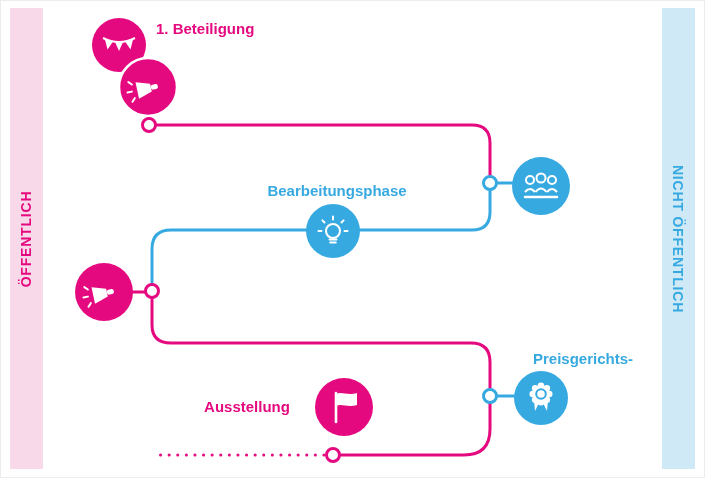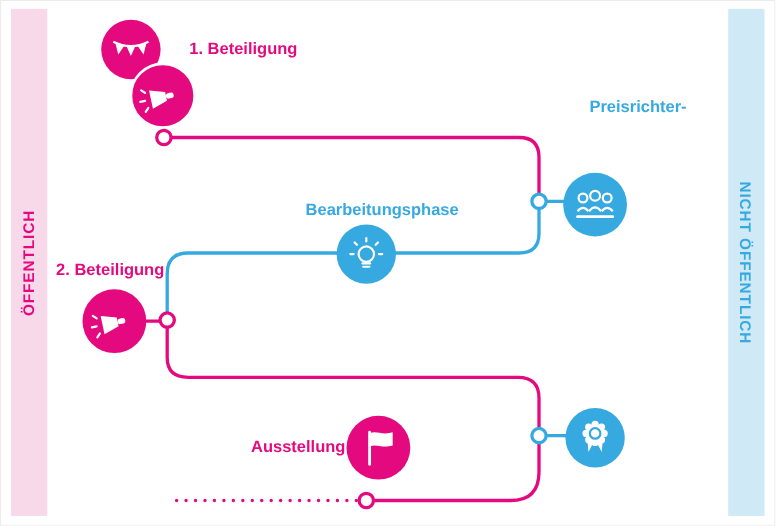--- a/index.html
+++ b/index.html
@@ -134,36 +134,33 @@
 
     <g>
       <circle class="node stroke-pink" cx="149" cy="125" r="6.5"></circle>
       <circle class="node stroke-blue" cx="490" cy="183" r="6.5"></circle>
       <circle class="node stroke-pink" cx="152" cy="291" r="6.5"></circle>
       <circle class="node stroke-blue" cx="490" cy="396" r="6.5"></circle>
       <circle class="node stroke-pink" cx="333" cy="455" r="6.5"></circle>
     </g>
   </svg>
 
-  <div class="label pink-text" style="left:172px;top:19px;margin-top:16px;">
+  <div class="label pink-text" style="left:156px;top:19px;">
     <span>1. Beteiligung</span>
   </div>
 
   <div class="label blue-text" style="left:495px;top:88px;width:170px;text-align:center;line-height:19px;">
-    <span>Preisrichter-</span>
   </div>
 
-  <div class="label blue-text" style="left:257px;top:181px;width:160px;text-align:right;">
+  <div class="label blue-text" style="left:257px;top:181px;width:160px;text-align:center;">
     <span>Bearbeitungsphase</span>
   </div>
 
-  <div class="label pink-text" style="left:51px;top:236px;">
-    <span>2. Beteiligung</span>
+
+  <div class="label blue-text" style="left:508px;top:349px;width:150px;text-align:center;">
+    <span>Preisgerichts-</span>
   </div>
 
-  <div class="label blue-text" style="left:508px;top:349px;width:150px;text-align:center;">
-  </div>
-
-  <div class="label pink-text" style="left:202px;top:397px;width:112px;text-align:right;">
+  <div class="label pink-text" style="left:191px;top:397px;width:112px;text-align:center;">
     <span>Ausstellung</span>
   </div>
 
 </div>
 
 </body></html>

